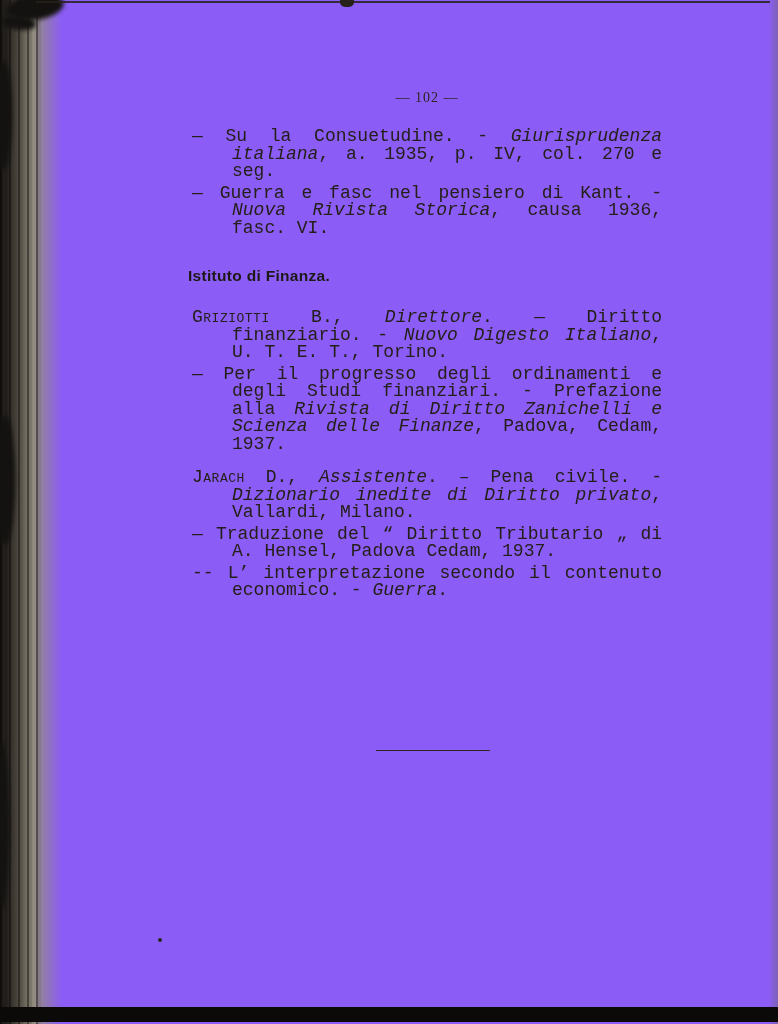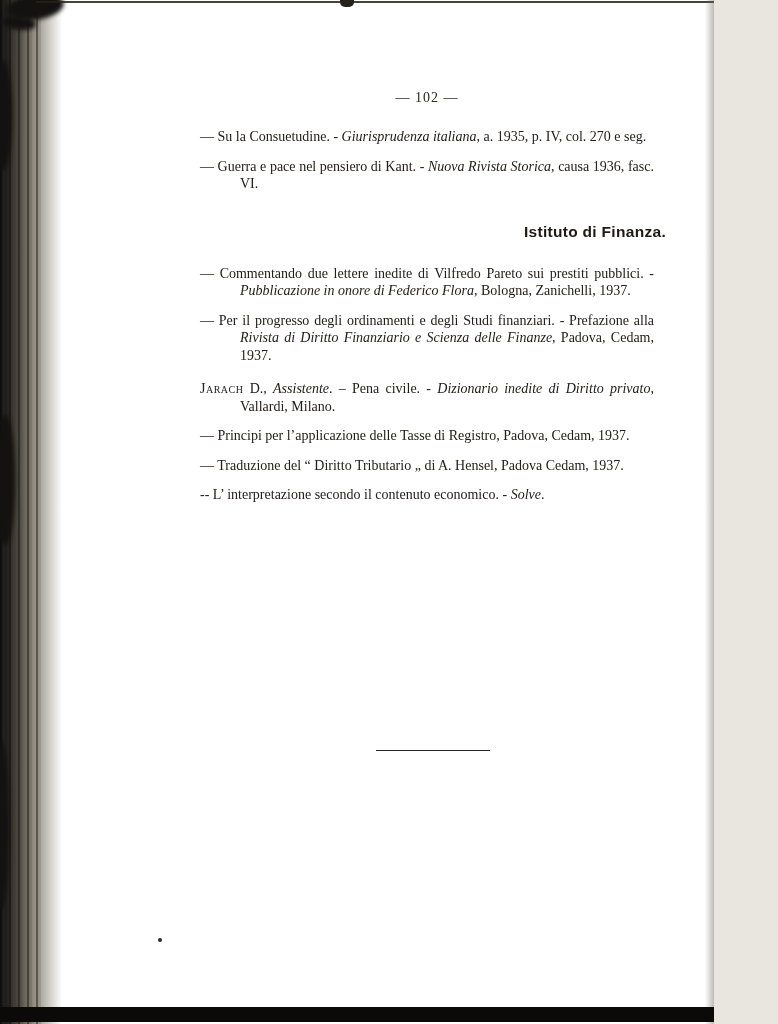--- a/index.html
+++ b/index.html
@@ -4,53 +4,54 @@
 <style>
   html, body { margin:0; padding:0; }
   body {
     width:778px; height:1024px;
     background:#e9e6df;
     font-family:"Liberation Serif", serif;
     overflow:hidden;
   }
   .page {
     position:relative;
-    width:714px; height:1024px;
-    background:#ffffff;
+    width:778px; height:1024px;
+    background:#8b5cf6;
     overflow:hidden;
     color:#221f1a;
   }
 
   
   .content {
     position:absolute;
     left:188px; top:90px; width:478px;
   }
   .page-number {
     text-align:center;
     font-size:14px;
     letter-spacing:1px;
     margin-bottom:22px;
     color:#2a2620;
   }
   .entry {
-    font-size:14px;
+    font-size:18px;
     line-height:17.5px;
     text-align:justify;
     padding-left:40px;
     text-indent:-40px;
     color:#242019;
-    margin:12px;
+    margin:4px;
+    font-family:Liberation Mono, monospace;
   }
   .entry-group { margin-bottom:16px; }
   .heading {
     font-family:"Liberation Sans", sans-serif;
     font-weight:700;
     font-size:15.5px;
-    text-align:right;
+    text-align:left;
     letter-spacing:.3px;
     margin:30px 0 24px 0;
     color:#1d1a15;
   }
   .it { font-style:italic; }
   .sc { font-variant:small-caps; letter-spacing:.5px; }
 
   .divider {
     position:absolute;
     left:376px; top:750px;
@@ -116,31 +117,30 @@
   <div class="top-tick"></div>
   <div class="right-edge"></div>
   <div class="bottom-bar"></div>
   <div class="speck"></div>
 
   <div class="content">
     <div class="page-number">— 102 —</div>
     <div class="doc-body">
         <div class="entry-group">
           <p class="entry"><span>— Su la Consuetudine. - </span><span class="it">Giurisprudenza italiana</span><span>, a. 1935, p. IV, col. 270 e seg.</span></p>
-          <p class="entry"><span>— Guerra e pace nel pensiero di Kant. - </span><span class="it">Nuova Rivista Storica</span><span>, causa 1936, fasc. VI.</span></p>
+          <p class="entry"><span>— Guerra e fasc nel pensiero di Kant. - </span><span class="it">Nuova Rivista Storica</span><span>, causa 1936, fasc. VI.</span></p>
         </div>
         <div class="heading">Istituto di Finanza.</div>
         <div class="entry-group">
-          <p class="entry"><span>— Commentando due lettere inedite di Vilfredo Pareto sui prestiti pubblici. - </span><span class="it">Pubblicazione in onore di Federico Flora</span><span>, Bologna, Zanichelli, 1937.</span></p>
-          <p class="entry"><span>— Per il progresso degli ordinamenti e degli Studi finanziari. - Prefazione alla </span><span class="it">Rivista di Diritto Finanziario e Scienza delle Finanze</span><span>, Padova, Cedam, 1937.</span></p>
+          <p class="entry"><span class="sc">Griziotti</span><span> B., </span><span class="it">Direttore</span><span>. — Diritto finanziario. - </span><span class="it">Nuovo Digesto Italiano</span><span>, U. T. E. T., Torino.</span></p>
+          <p class="entry"><span>— Per il progresso degli ordinamenti e degli Studi finanziari. - Prefazione alla </span><span class="it">Rivista di Diritto Zanichelli e Scienza delle Finanze</span><span>, Padova, Cedam, 1937.</span></p>
         </div>
         <div class="entry-group">
           <p class="entry"><span class="sc">Jarach</span><span> D., </span><span class="it">Assistente</span><span>. – Pena civile. - </span><span class="it">Dizionario inedite di Diritto privato</span><span>, Vallardi, Milano.</span></p>
-          <p class="entry"><span>— Principi per l’applicazione delle Tasse di Registro, Padova, Cedam, 1937.</span></p>
           <p class="entry"><span>— Traduzione del “ Diritto Tributario „ di A. Hensel, Padova Cedam, 1937.</span></p>
-          <p class="entry"><span>-- L’ interpretazione secondo il contenuto economico. - </span><span class="it">Solve</span><span>.</span></p>
+          <p class="entry"><span>-- L’ interpretazione secondo il contenuto economico. - </span><span class="it">Guerra</span><span>.</span></p>
         </div>
       </div>
   </div>
 
   <div class="divider"></div>
 
 </div>
 
 </body></html>

